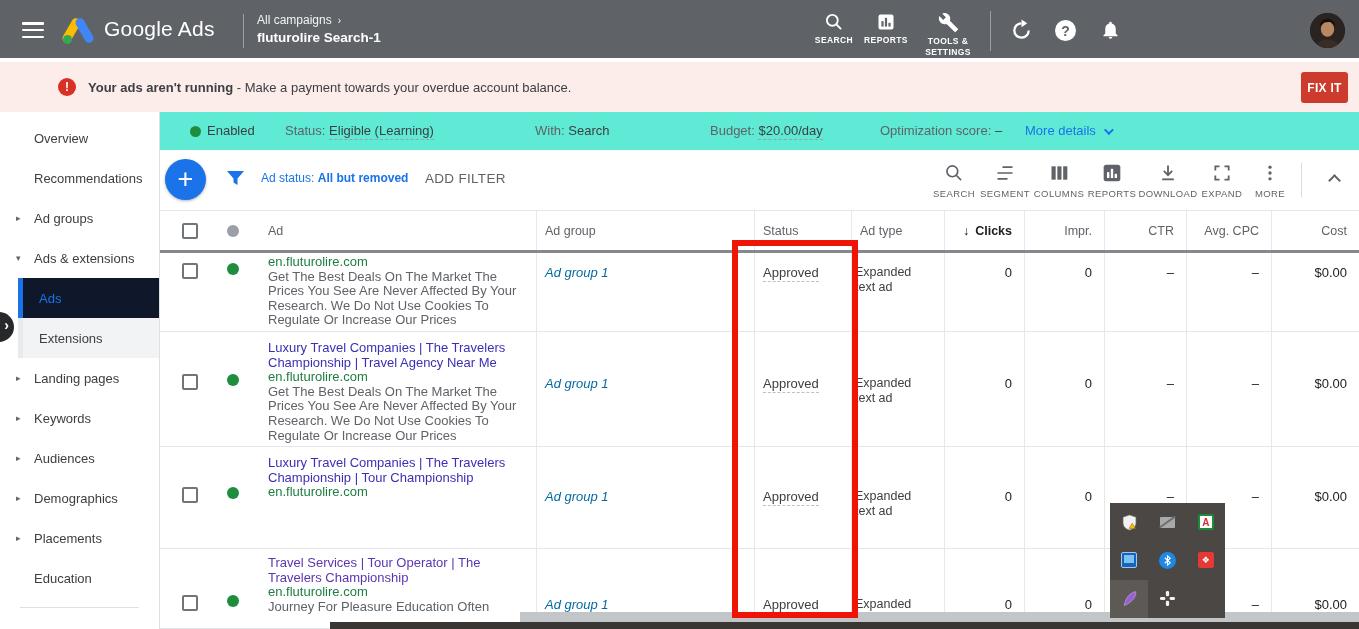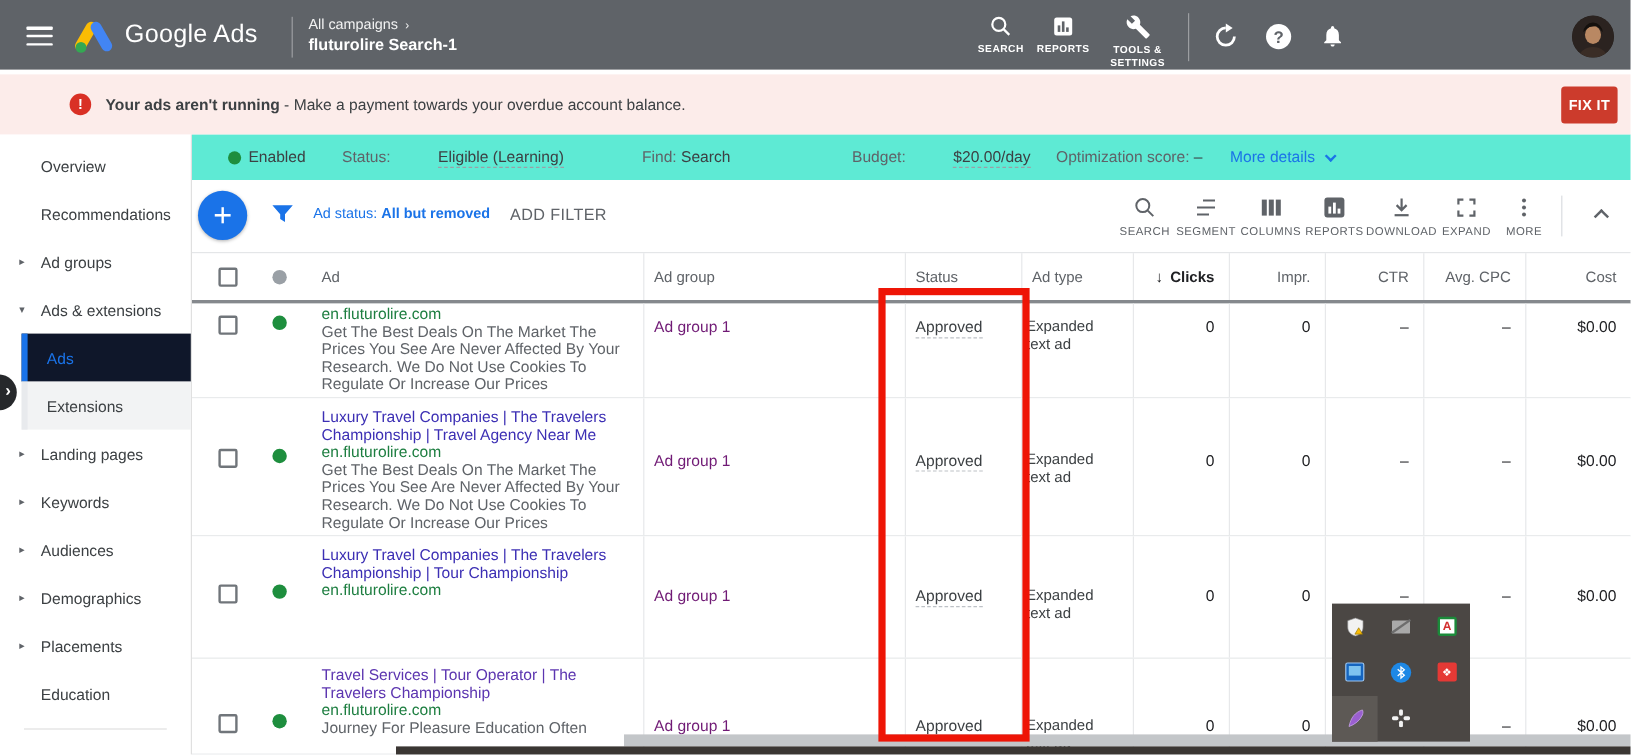--- a/index.html
+++ b/index.html
@@ -45,21 +45,21 @@
   .panel-toggle { position:absolute; left:-16px; top:312px; width:30px; height:30px; border-radius:50%; background:#26282b; color:#fff; z-index:12; cursor:pointer; }
   .panel-toggle span { position:absolute; right:5px; top:5px; font-size:14px; font-weight:bold; }
 
   
   .content { position:absolute; left:160px; top:112px; right:0; bottom:0; background:#fff; }
 
   .statusbar { position:absolute; left:0; top:0; width:100%; height:38px; background:#5eead4; font-size:13px; color:#5f6368; }
   .statusbar .dotg { position:absolute; left:30px; top:14px; width:11px; height:11px; border-radius:50%; background:#1e8e3e; }
   .sb-it { position:absolute; top:11px; white-space:nowrap; }
   .sb-val { color:#3c4043; }
-  .dashed { border-bottom:1px dashed #9aa0a6; padding-bottom:1px; cursor:pointer;margin-left:36px; }
+  .dashed { border-bottom:1px dashed #9aa0a6; padding-bottom:1px; cursor:pointer; }
   .blue { color:#1a73e8; }
   .chev { display:inline-block; width:7px; height:7px; border-right:2px solid #1a73e8; border-bottom:2px solid #1a73e8; transform:rotate(45deg) translateY(-2px); margin-left:8px; }
 
   .filterbar { position:absolute; left:0; top:38px; width:100%; height:60px; background:#fff; }
   .fab { position:absolute; left:5px; top:9px; width:41px; height:41px; border-radius:50%; background:#1a73e8; color:#fff; font-size:27px; font-weight:300; display:flex; align-items:center; justify-content:center; box-shadow:0 1px 3px rgba(0,0,0,.3); cursor:pointer; }
   .funnel { position:absolute; left:66px; top:20px; cursor:pointer; }
   .adstatus { position:absolute; left:101px; top:21px; font-size:12px; color:#1a73e8; cursor:pointer; }
   .addfilter { position:absolute; left:265px; top:21px; font-size:13.5px; color:#5f6368; letter-spacing:.3px; cursor:pointer; }
   .tool { position:absolute; top:13px; width:58px; display:flex; flex-direction:column; align-items:center; color:#5f6368; cursor:pointer; }
   .tool .lbl { font-size:9.5px; letter-spacing:.4px; margin-top:5px; }
@@ -80,21 +80,21 @@
   .dot.gray { background:#9aa0a6; } .dot.green { background:#1e8e3e; }
   .row { border-bottom:1px solid #e4e6e8; background:#fff; }
   .r1 { height:79px; } .r2 { height:115px; } .r3 { height:102px; } .r4 { height:80px; }
   .row .c { display:flex; align-items:flex-start; height:100%; overflow:hidden; }
   .ad-cell { display:block !important; padding:2px 6px 0 13px; line-height:14.6px; font-size:13px; }
   .r2 .ad-cell, .r3 .ad-cell { padding-top:9px; } .r4 .ad-cell { padding-top:7px; }
   .ad-title { cursor:pointer; }
   .t-blue { color:#3c2fb4; } .t-purple { color:#5c35b0; }
   .ad-url { color:#1d7e40; }
   .ad-desc { color:#5f6368; }
-  .aglink { color:#701a75; padding-left:8px; cursor:pointer; }
+  .aglink { color:#0369a1; padding-left:8px; cursor:pointer;font-style:italic; }
   .stat { padding-left:8px; }
   .stat span { border-bottom:1px dashed #bdc1c6; padding-bottom:1px; }
   .adtype { padding:0 10px 0 3px; font-size:12.5px; line-height:15px; }
   .v1 { padding-top:12px; } .v2 { padding-top:44px; } .v3 { padding-top:42px; } .v4 { padding-top:48px; }
   .k1 { padding-top:10px; } .k2 { padding-top:42px; } .k3 { padding-top:40px; } .k4 { padding-top:46px; }
   .money { color:#202124; }
 
   
   .hl-red { position:absolute; left:732px; top:240px; width:126px; height:378px; border:6px solid #ee1506; z-index:40; pointer-events:none; }
   .hscroll { position:absolute; left:520px; top:612px; width:839px; height:10px; background:#c3c6c9; z-index:20; cursor:pointer; }
@@ -237,21 +237,21 @@
   <div class="panel-toggle">
       <span>›</span>
     </div>
 
   <div class="content">
 
     <div class="statusbar">
       <span class="dotg"></span>
       <span class="sb-it sb-val" style="left:47px;">Enabled</span>
       <span class="sb-it" style="left:125px;"><span>Status:</span> <span class="sb-val dashed">Eligible (Learning)</span></span>
-      <span class="sb-it" style="left:375px;"><span>Find:</span> <span class="sb-val">Search</span></span>
+      <span class="sb-it" style="left:375px;"><span>With:</span> <span class="sb-val">Search</span></span>
       <span class="sb-it" style="left:550px;"><span>Budget:</span> <span class="sb-val dashed">$20.00/day</span></span>
       <span class="sb-it" style="left:720px;"><span>Optimization score:</span> <span class="sb-val">–</span></span>
       <span class="sb-it blue" style="left:865px;"><span>More details</span><i class="chev"></i></span>
     </div>
 
     <div class="filterbar">
       <div class="fab">+</div>
       <svg class="funnel" width="19" height="18" viewBox="0 0 19 18">
           <path d="M1 1h17l-6.5 7.5V15l-4-2.5V8.5z" fill="#1a73e8"></path>
         </svg>

